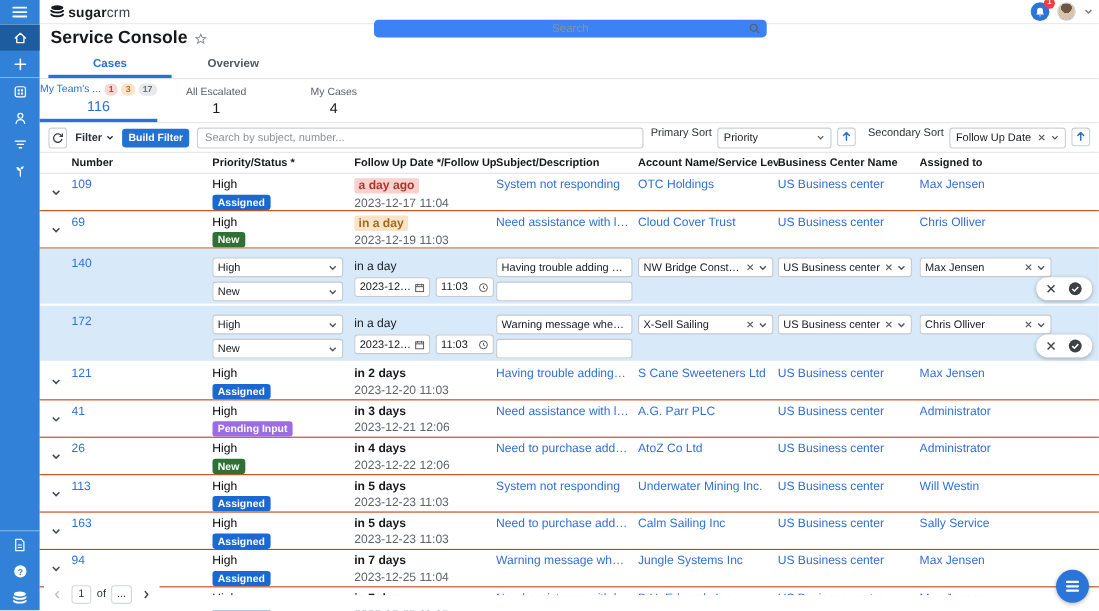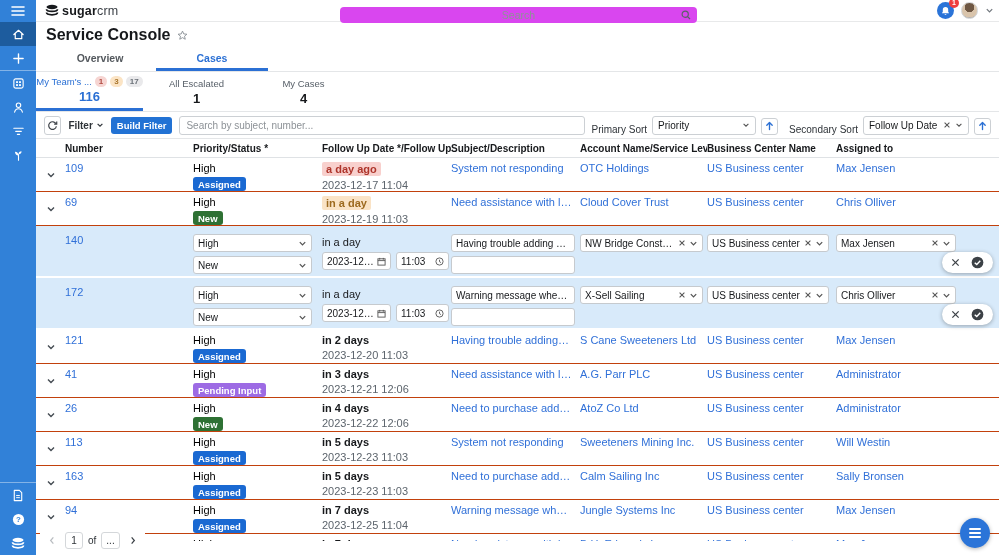--- a/index.html
+++ b/index.html
@@ -4,21 +4,21 @@
 <style>
   * { box-sizing:border-box; margin:0; padding:0; }
   html,body { width:999px; height:555px; overflow:hidden; font-family:"Liberation Sans",sans-serif; background:#fff; position:relative; }
 
   
   .topbar { position:absolute; top:0; left:0; right:0; height:22px; background:#fff; border-bottom:1px solid #e8e9ea; display:flex; align-items:center; z-index:6; }
   .hamburger-box { width:36px; height:22px; background:#3181d8; display:flex; align-items:center; justify-content:center; cursor:pointer; }
   .logo { margin-left:9px; display:flex; align-items:center; gap:3px; font-size:12.5px; letter-spacing:.2px; }
   .logo .b { font-weight:bold; color:#17191c; }
   .logo .l { color:#3c4147; }
-  .search-wrap { position:absolute; left:340px; width:357px; top:7px; height:16px; background:#d946ef; border-radius:4px; display:flex; align-items:center; }
+  .search-wrap { position:absolute; left:340px; width:357px; top:18px; height:16px; background:#3b82f6; border-radius:4px; display:flex; align-items:center; }
   .search-wrap input { flex:1; border:none; outline:none; background:transparent; text-align:center; font-size:10.5px; color:#333; font-family:inherit; }
   .search-wrap input::placeholder { color:#8d9297; }
   .search-wrap .mag { position:absolute; right:6px; top:3px; }
   .topbar-right { position:absolute; right:5px; top:2px; display:flex; align-items:center; gap:7px; }
   .bell-btn { position:relative; width:17px; height:17px; border-radius:50%; background:#2b74d8; display:flex; align-items:center; justify-content:center; cursor:pointer; }
   .bell-badge { position:absolute; top:-4px; right:-5px; min-width:10px; height:10px; border-radius:5px; background:#ef3e3e; color:#fff; font-size:7px; line-height:10px; text-align:center; padding:0 2px; font-weight:bold; }
   .avatar { width:17px; height:17px; border-radius:50%; background:radial-gradient(circle at 50% 28%, #6e5743 0 36%, #d9c4ab 37% 75%, #b9b3ae 76%); border:1px solid #d2d4d6; }
 
   
   .sidebar { position:absolute; top:22px; left:0; width:36px; bottom:0; background:#3181d8; display:flex; flex-direction:column; align-items:center; z-index:5; }
@@ -35,30 +35,30 @@
   .tabs { display:flex; height:24px; border-bottom:1px solid #e4e6e8; padding-left:8px; }
   .tab { width:112px; text-align:center; font-size:10.5px; font-weight:bold; color:#53585d; line-height:21px; cursor:pointer; }
   .tab.active { color:#2b70d4; border-bottom:3px solid #2b70d4; }
 
   .metrics { display:flex; height:40px; border-bottom:1px solid #e4e6e8; }
   .metric { width:107px; display:flex; flex-direction:column; align-items:center; justify-content:center; gap:2px; cursor:pointer; }
   .metric.active { border-bottom:3px solid #2b70d4; }
   .metric-label { font-size:9.5px; color:#586069; display:flex; gap:3px; align-items:center; white-space:nowrap; }
   .metric.active .ml-text { color:#2b70d4; }
   .pillb { font-size:8px; padding:0 4px; border-radius:6px; height:11px; line-height:11px; font-weight:bold; }
-  .metric-value { font-size:13px; font-weight:bold; color:#16181b; }
+  .metric-value { font-size:13px; font-weight:normal; color:#16181b; }
   .metric.active .metric-value { color:#2b70d4; }
 
   .filter-bar { height:27px; display:flex; align-items:center; gap:7px; padding:0 8px; border-bottom:1px solid #e4e6e8; }
   .refresh-btn { width:21px; height:19px; border:1px solid #ccd0d4; border-radius:3px; display:flex; align-items:center; justify-content:center; background:#fff; cursor:pointer; }
   .filter-dd { display:flex; align-items:center; gap:3px; font-size:10px; font-weight:bold; color:#2e3338; cursor:pointer; }
   .build-filter { background:#2272d4; color:#fff; font-size:9.5px; font-weight:bold; border-radius:3px; padding:3px 6px; cursor:pointer; white-space:nowrap; }
   .subject-search { width:497px; height:19px; border:1px solid #ccd0d4; border-radius:3px; font-size:10px; padding:0 6px; outline:none; color:#333; font-family:inherit; }
   .subject-search::placeholder { color:#8d9297; }
-  .sort-group { margin-left:auto; display:flex; align-items:flex-end; gap:5px; }
+  .sort-group { margin-left:auto; display:flex; align-items:flex-start; gap:5px; }
   .sort-label { font-size:10px; color:#2e3338; white-space:nowrap; }
   .sel-box { height:19px; border:1px solid #ccd0d4; border-radius:3px; background:#fff; display:flex; align-items:center; font-size:10px; color:#17191c; padding:0 5px; gap:4px; cursor:pointer; white-space:nowrap; }
   .sort-btn { width:17px; height:17px; border:1px solid #ccd0d4; border-radius:3px; background:#fff; display:flex; align-items:center; justify-content:center; cursor:pointer; }
 
   
   .grid { display:grid; grid-template-columns:29px 128px 129px 129px 129px 127px 129px 1fr; }
   .thead { height:19px; align-items:center; border-bottom:1px solid #dfe2e5; font-size:10px; font-weight:bold; color:#17191c; }
   .thead div { overflow:hidden; white-space:nowrap; }
   .row { min-height:32px; border-bottom:1px solid #c2410c; position:relative; font-size:11px; }
   .cell { padding-top:4px; overflow:hidden; }
@@ -195,22 +195,22 @@
 <div class="main">
 
   <div class="title-row">
     <span class="page-title">Service Console</span>
     <svg width="11" height="11" viewBox="0 0 12 12">
         <path d="M6 1.2 L7.4 4.3 10.8 4.6 8.2 6.8 9 10.1 6 8.3 3 10.1 3.8 6.8 1.2 4.6 4.6 4.3 Z" fill="none" stroke="#8a9096" stroke-width="1"></path>
       </svg>
   </div>
 
   <div class="tabs">
+    <div class="tab active">Cases</div>
     <div class="tab">Overview</div>
-    <div class="tab active">Cases</div>
   </div>
 
   <div class="metrics">
     <div class="metric active">
       <span class="metric-label">
         <span class="ml-text">My Team's ...</span>
         <span class="pillb" id="mb0" style="background: rgb(246, 213, 210); color: rgb(176, 74, 66);">1</span>
         <span class="pillb" id="mb1" style="background: rgb(251, 228, 197); color: rgb(169, 118, 45);">3</span>
         <span class="pillb" id="mb2" style="background: rgb(233, 233, 235); color: rgb(107, 113, 120);">17</span>
       </span>
@@ -638,21 +638,21 @@
           <div class="line2"><span class="badge" style="background:#1a69d2">Assigned</span></div>
         </div>
         <div class="cell">
           <div><span class="rel" style="">in 5 days</span></div>
           <div class="dt">2023-12-23 11:03</div>
         </div>
         <div class="cell">
           <a class="link">System not responding</a>
         </div>
         <div class="cell">
-          <a class="link">Sweeteners Mining Inc.</a>
+          <a class="link">Underwater Mining Inc.</a>
         </div>
         <div class="cell">
           <a class="link">US Business center</a>
         </div>
         <div class="cell">
           <a class="link">Will Westin</a>
         </div>
       </div>
       <div class="grid row">
         <div class="cell chev-cell">
@@ -674,21 +674,21 @@
         <div class="cell">
           <a class="link">Need to purchase additional lic...</a>
         </div>
         <div class="cell">
           <a class="link">Calm Sailing Inc</a>
         </div>
         <div class="cell">
           <a class="link">US Business center</a>
         </div>
         <div class="cell">
-          <a class="link">Sally Bronsen</a>
+          <a class="link">Sally Service</a>
         </div>
       </div>
       <div class="grid row">
         <div class="cell chev-cell">
           <svg width="10" height="10" viewBox="0 0 10 10">
             <polyline points="2,3.5 5,6.5 8,3.5" fill="none" stroke="#444b52" stroke-width="1.4"></polyline>
           </svg>
         </div>
         <div class="cell">
           <a class="link">94</a>

